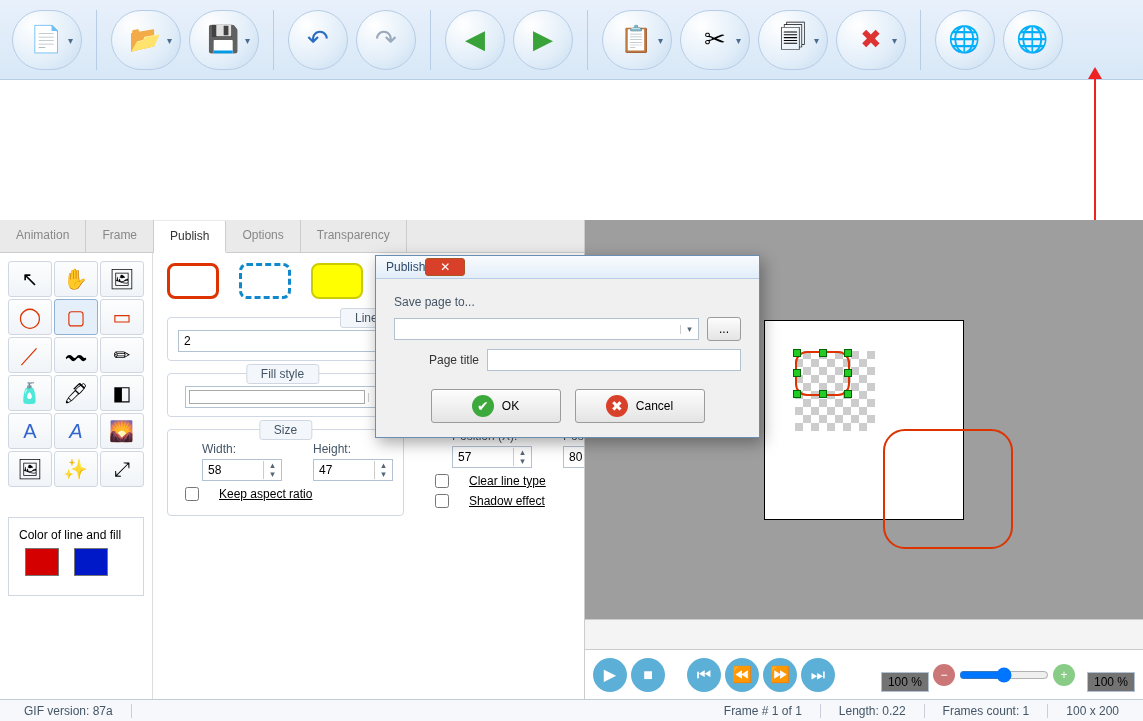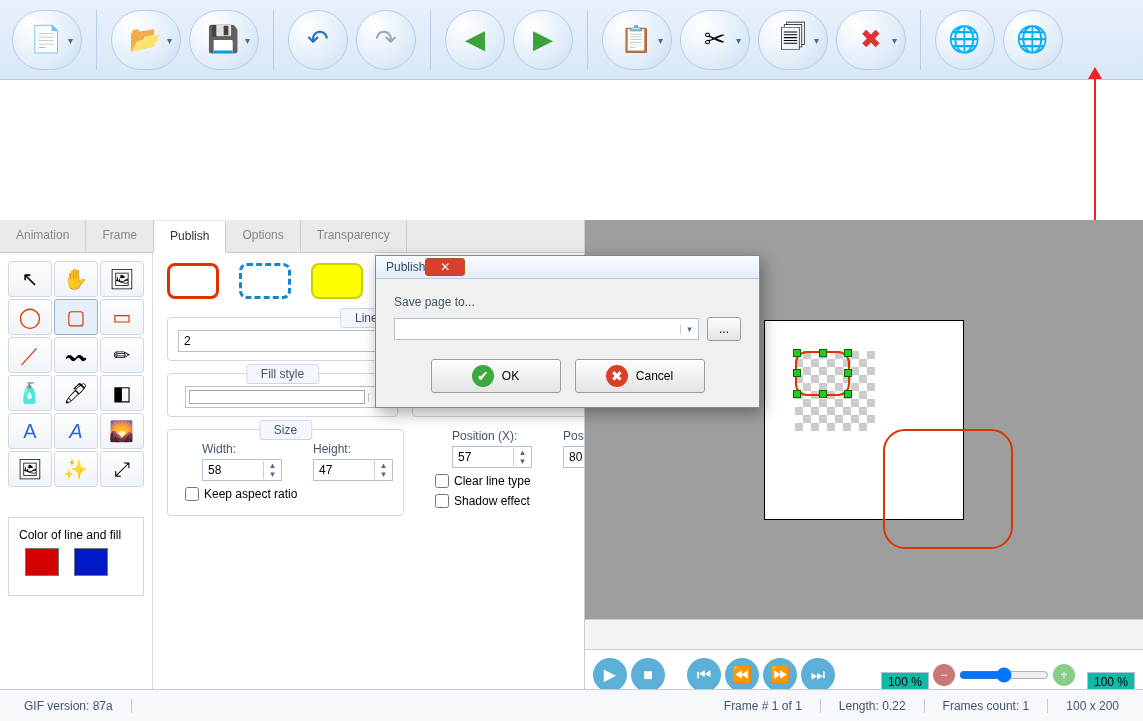--- a/index.html
+++ b/index.html
@@ -42,40 +42,40 @@
 
 .field-group { border: 1px solid #cfd8e2; border-radius: 4px; padding: 12px 10px 8px; margin-bottom: 12px; position: relative; }
 .field-group .legend { position: absolute; top: -10px; left: 50%; transform: translateX(-50%); background: #f3f6fa; border: 1px solid #cfd8e2; padding: 2px 14px; border-radius: 3px; color: #456; }
 .txt-in { width: 100%; border: 1px solid #b3c2d3; padding: 3px 5px; background: #fff; }
 .spin { display: flex; align-items: center; border: 1px solid #b3c2d3; background: #fff; }
 .spin input { border: none; flex: 1; padding: 3px 5px; width: 60px; }
 .spin .sp-btn { width: 18px; text-align: center; font-size: 9px; color: #567; cursor: pointer; border-left: 1px solid #ccc; line-height: 9px; }
 .two-col { display: flex; gap: 14px; }
 .two-col > div { flex: 1; padding-left: 17px; }
 .lbl { color: #456; margin-bottom: 3px; display: block; }
-.chk { display: flex; align-items: flex-end; gap: 5px; margin: 6px 0; }
+.chk { display: flex; align-items: flex-end; gap: 20px; margin: 6px 0; text-decoration: underline; }
 .chk input { width: 14px; height: 14px; }
 
 
 .canvas-pane { flex: 1; background: #9e9e9e; display: flex; flex-direction: column; position: relative; }
 .canvas-area { flex: 1; display: flex; align-items: center; justify-content: center; position: relative; }
 .canvas-frame { width: 200px; height: 200px; background: #fff; border: 1px solid #000; position: relative; }
 .checker { position: absolute; left: 30px; top: 30px; width: 80px; height: 80px; background-image: linear-gradient(45deg,#ccc 25%,transparent 25%,transparent 75%,#ccc 75%), linear-gradient(45deg,#ccc 25%,transparent 25%,transparent 75%,#ccc 75%); background-size: 16px 16px; background-position: 0 0, 8px 8px; }
 .sel-rect { position: absolute; left: 30px; top: 30px; width: 55px; height: 45px; border: 2px solid #d30; border-radius: 12px; }
 .handle { position: absolute; width: 8px; height: 8px; background: #2c2; border: 1px solid #060; }
 .red-shape { position: absolute; right: -50px; bottom: -30px; width: 130px; height: 120px; border: 2px solid #d30; border-radius: 22px; }
 
 .timeline-bar { height: 30px; background: #f4f4f4; border-top: 1px solid #ccc; display: flex; align-items: center; padding: 0 8px; gap: 6px; }
 .play-controls { display: flex; align-items: center; gap: 4px; padding: 0 8px; height: 50px; background: #fff; border-top: 1px solid #ccc; }
 .pc-btn { width: 34px; height: 34px; border-radius: 50%; background: #5cb0d8; color: #fff; display: flex; align-items: center; justify-content: center; font-size: 16px; cursor: pointer; }
-.zoom-box { border: 1px solid #b3c2d3; padding: 2px 6px; background: #14b8a6; margin-left: 8px; margin-top: 14px; }
+.zoom-box { border: 1px solid #b3c2d3; padding: 2px 6px; background: #737373; margin-left: 8px; margin-top: 14px; }
 .zoom-btn { width: 22px; height: 22px; border-radius: 50%; background: #8c8; color: #fff; display: flex; align-items: center; justify-content: center; cursor: pointer; }
 
 
-.status { position: absolute; left: 0; right: 0; bottom: 0; height: 32px; background: #f6f8fb; border-top: 1px solid #c2cdd8; display: flex; align-items: center; padding: 0 6px; color: #456; }
+.status { position: absolute; left: 0; right: 0; bottom: 0; height: 22px; background: #f6f8fb; border-top: 1px solid #c2cdd8; display: flex; align-items: center; padding: 0 6px; color: #456; }
 .status > div { padding: 0 18px; border-right: 1px solid #ccd; }
 .status > div:last-child { border-right: none; }
 .dialog { position: absolute; left: 375px; top: 255px; width: 385px; background: #f0f0f0; border: 1px solid #6a8db3; box-shadow: 3px 5px 15px rgba(0,0,0,.35); }
 .dlg-title { background: linear-gradient(#f9fbfe,#e2edf8); border-bottom: 1px solid #b7cde6; padding: 2px 10px; color: #2c4a6e; font-weight: 500; display: flex; justify-content: flex-start; align-items: center; }
 .dlg-close { width: 40px; height: 18px; background: #d9402a; border: 1px solid #a52; border-radius: 3px; color: #fff; display: flex; align-items: center; justify-content: center; font-size: 13px; cursor: pointer; }
 .dlg-body { padding: 16px 18px 14px; }
 .dlg-row { display: flex; align-items: center; gap: 8px; margin: 8px 0; }
 .dlg-row .lbl2 { width: 85px; text-align: right; color: #333; }
 .dlg-btns { display: flex; gap: 14px; justify-content: center; margin-top: 18px; }
 .dlg-btn { width: 130px; height: 34px; border: 1px solid #9c9c9c; background: linear-gradient(#fdfdfd,#e4e4e4); border-radius: 3px; display: flex; align-items: center; justify-content: center; gap: 8px; cursor: pointer; }
@@ -340,20 +340,24 @@
   </div>
   <div class="dlg-body">
     <div class="lbl">Save page to...</div>
     <div class="dlg-row">
       <div class="spin" style="flex:1">
           <input style="">
           <div class="sp-btn">▾</div>
         </div>
       <button class="dlg-btn" style="width:34px;height:24px">...</button>
     </div>
+    <div class="dlg-row">
+      <span class="lbl2">Page title</span>
+      <input class="txt-in" style="flex: 1 1 0%;">
+    </div>
     <div class="dlg-btns">
       <div class="dlg-btn">
         <span class="dlg-ico ok-i">✔</span>
         <span>OK</span>
       </div>
       <div class="dlg-btn">
         <span class="dlg-ico cn-i">✖</span>
         <span>Cancel</span>
       </div>
     </div>

